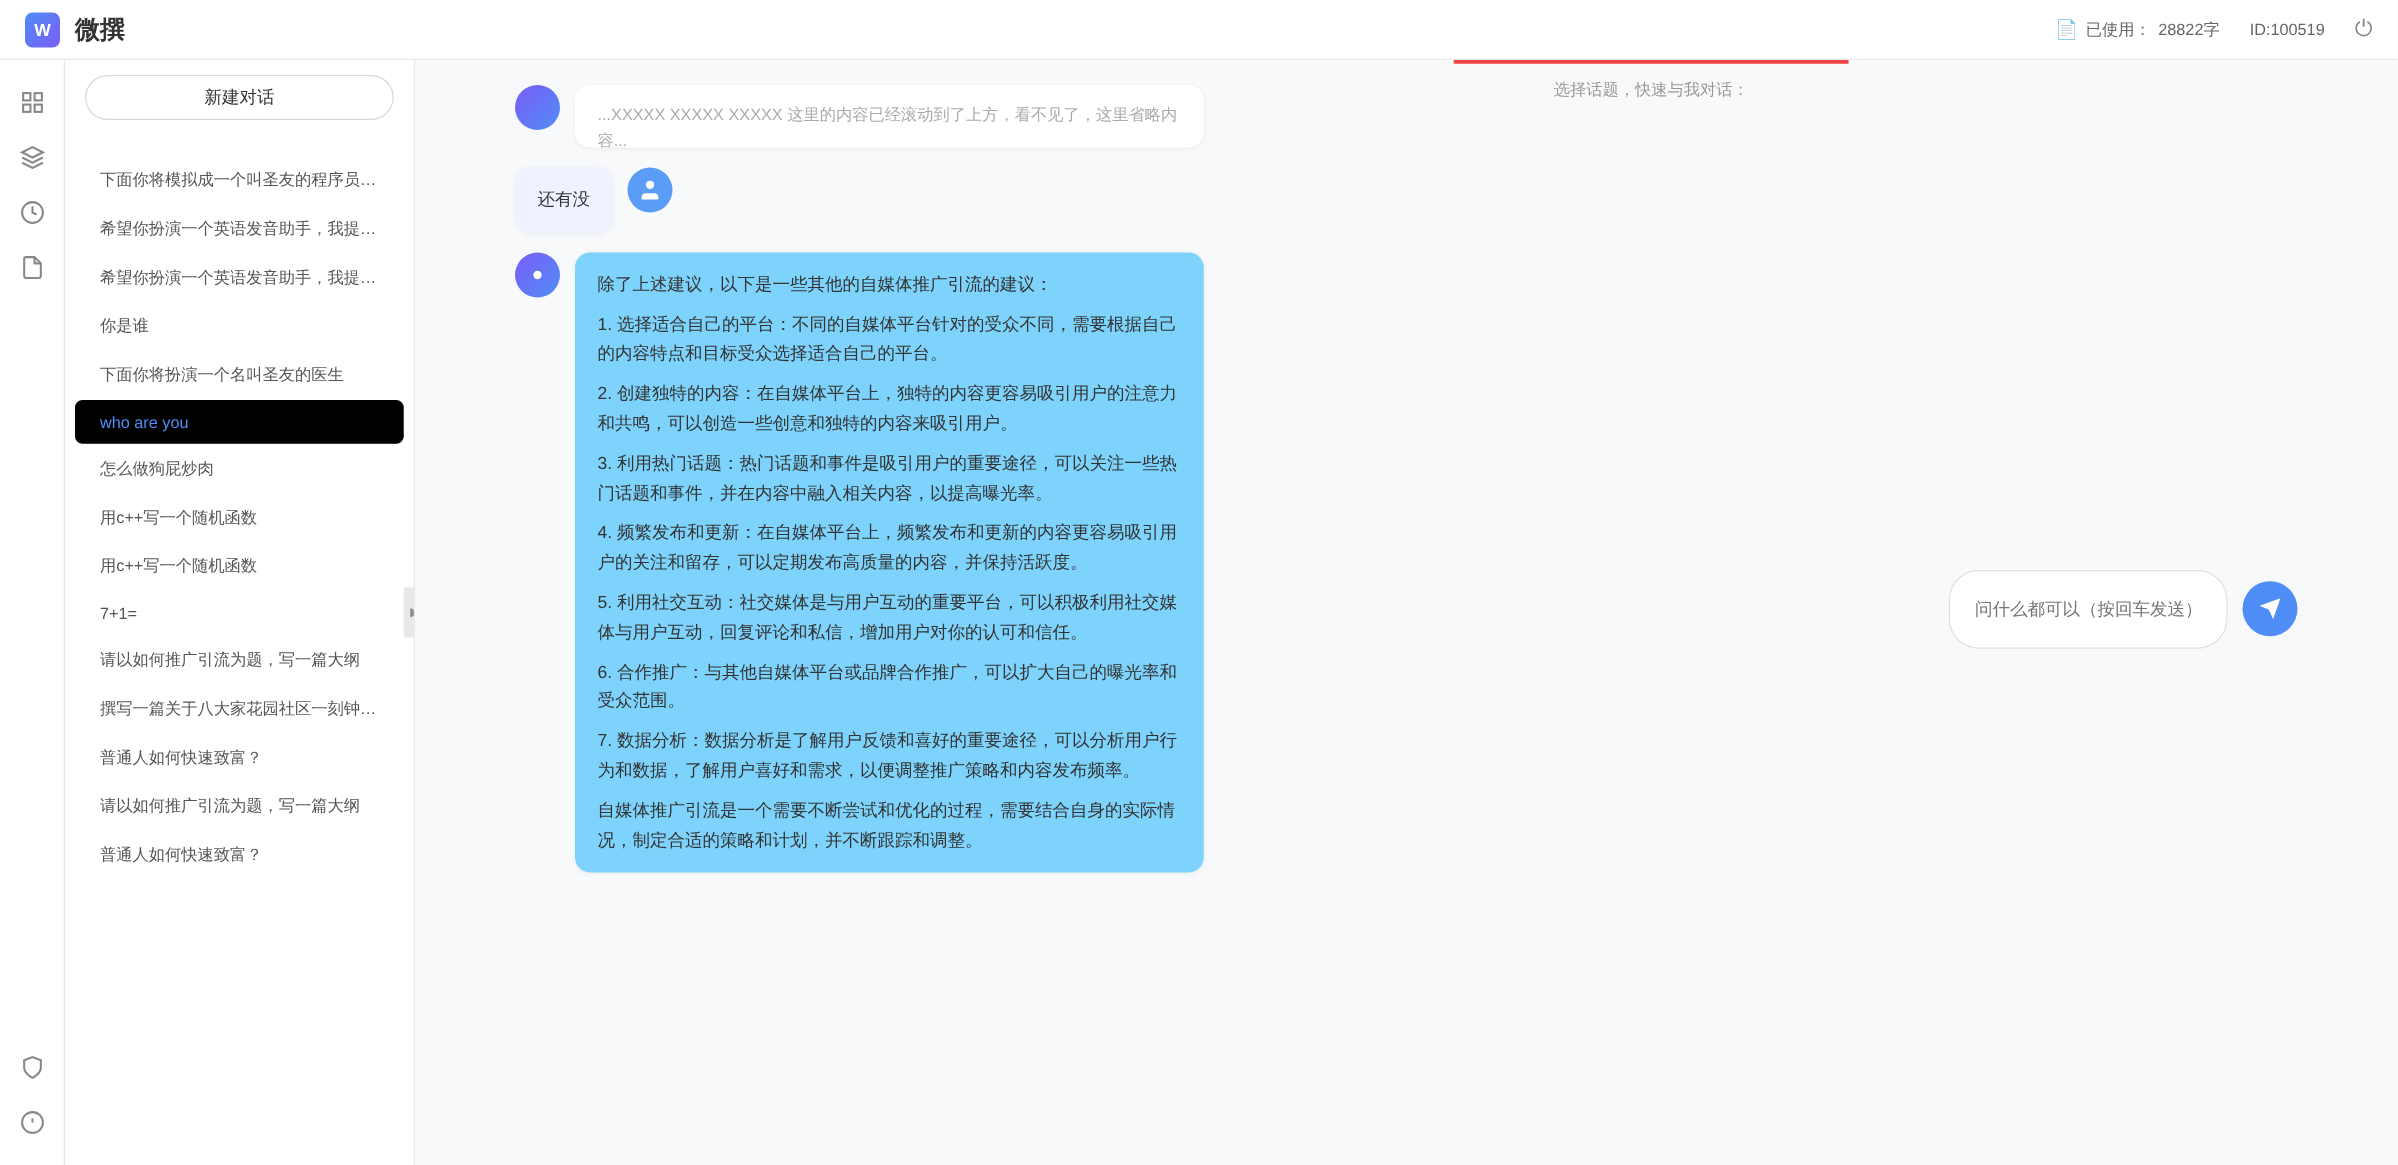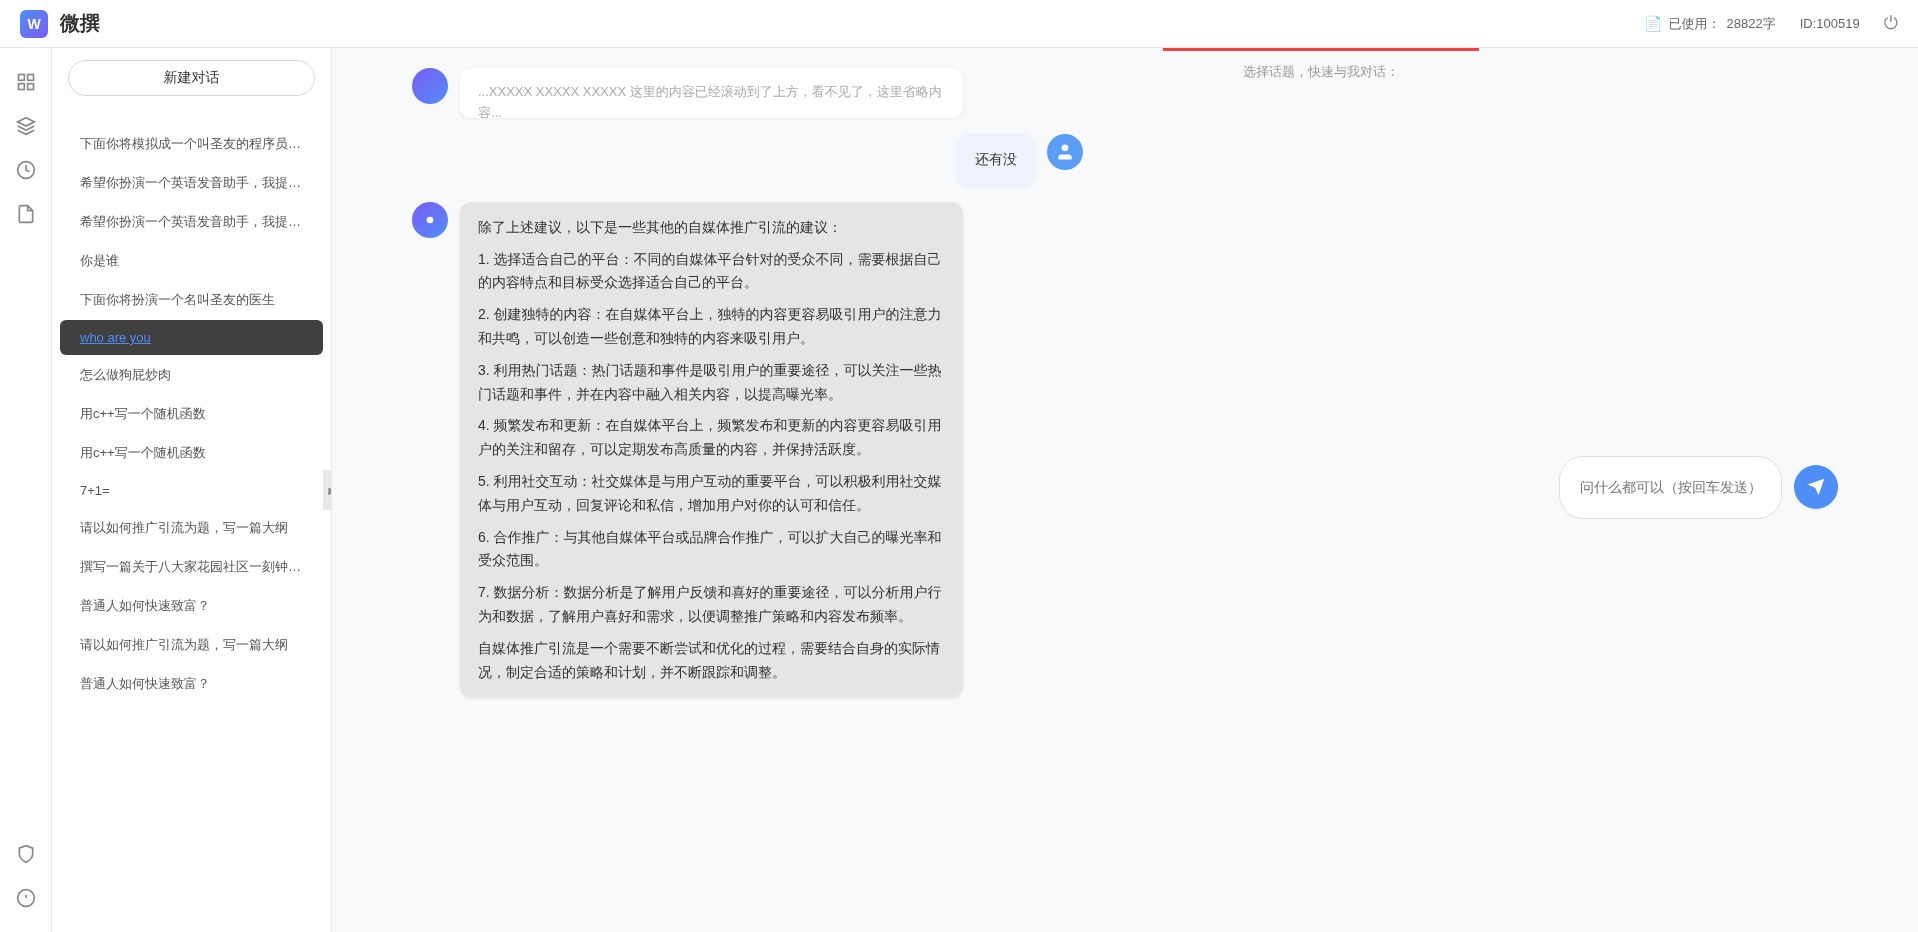--- a/index.html
+++ b/index.html
@@ -90,21 +90,21 @@
       font-size: 13px;
       color: #555;
       cursor: pointer;
       white-space: nowrap;
       overflow: hidden;
       text-overflow: ellipsis;
       border-radius: 6px;
       margin: 1px 8px;
       transition: background 0.2s;
     }
-    .chat-item.active { background: #404040; color: #4f8ef7; text-decoration: underline; }
+    .chat-item.active { background: #000000; color: #4f8ef7; }
 
     
     .chat-main {
       flex: 1;
       display: flex;
       flex-direction: row;
       background: #f8f9fb;
       overflow: hidden;
       position: relative;
     }
@@ -114,38 +114,38 @@
       padding: 20px 80px;
       display: flex;
       flex-direction: column;
       gap: 16px;
     }
     .chat-messages::-webkit-scrollbar { width: 6px; }
     .chat-messages::-webkit-scrollbar-thumb { background: #ddd; border-radius: 3px; }
 
     
     .message-row { display: flex; gap: 12px; align-items: flex-start; }
-    .message-row.user { flex-direction: row-reverse; }
+    .message-row.user { flex-direction: row-reverse; justify-content: flex-end; }
     .avatar {
       width: 36px;
       height: 36px;
       border-radius: 50%;
       flex-shrink: 0;
       display: flex;
       align-items: center;
       justify-content: center;
       font-size: 14px;
       color: white;
       font-weight: bold;
     }
     .avatar.user-avatar { background: #5b9cf6; }
     .avatar.ai-avatar { background: linear-gradient(135deg, #7b5cf5, #4f8ef7); }
     .message-bubble {
       max-width: 75%;
-      background: #e5e5e5;
+      background: #7dd3fc;
       border-radius: 12px;
       padding: 14px 18px;
       font-size: 14px;
       line-height: 1.7;
       color: #333;
       box-shadow: 0 1px 4px rgba(0,0,0,0.06);
     }
     .message-row.user .message-bubble {
       background: #eef3ff;
       color: #333;

